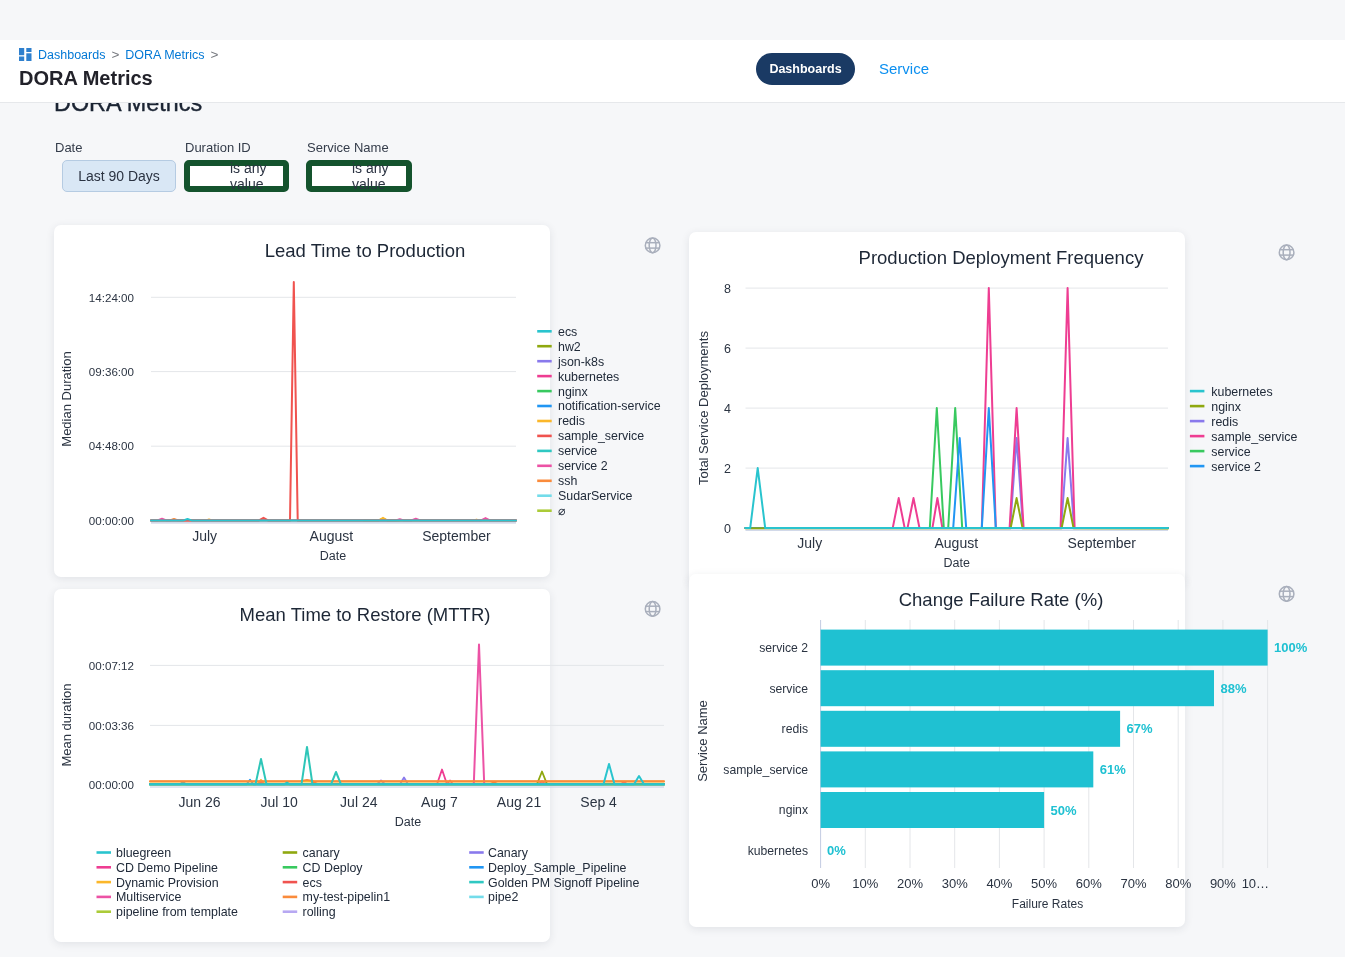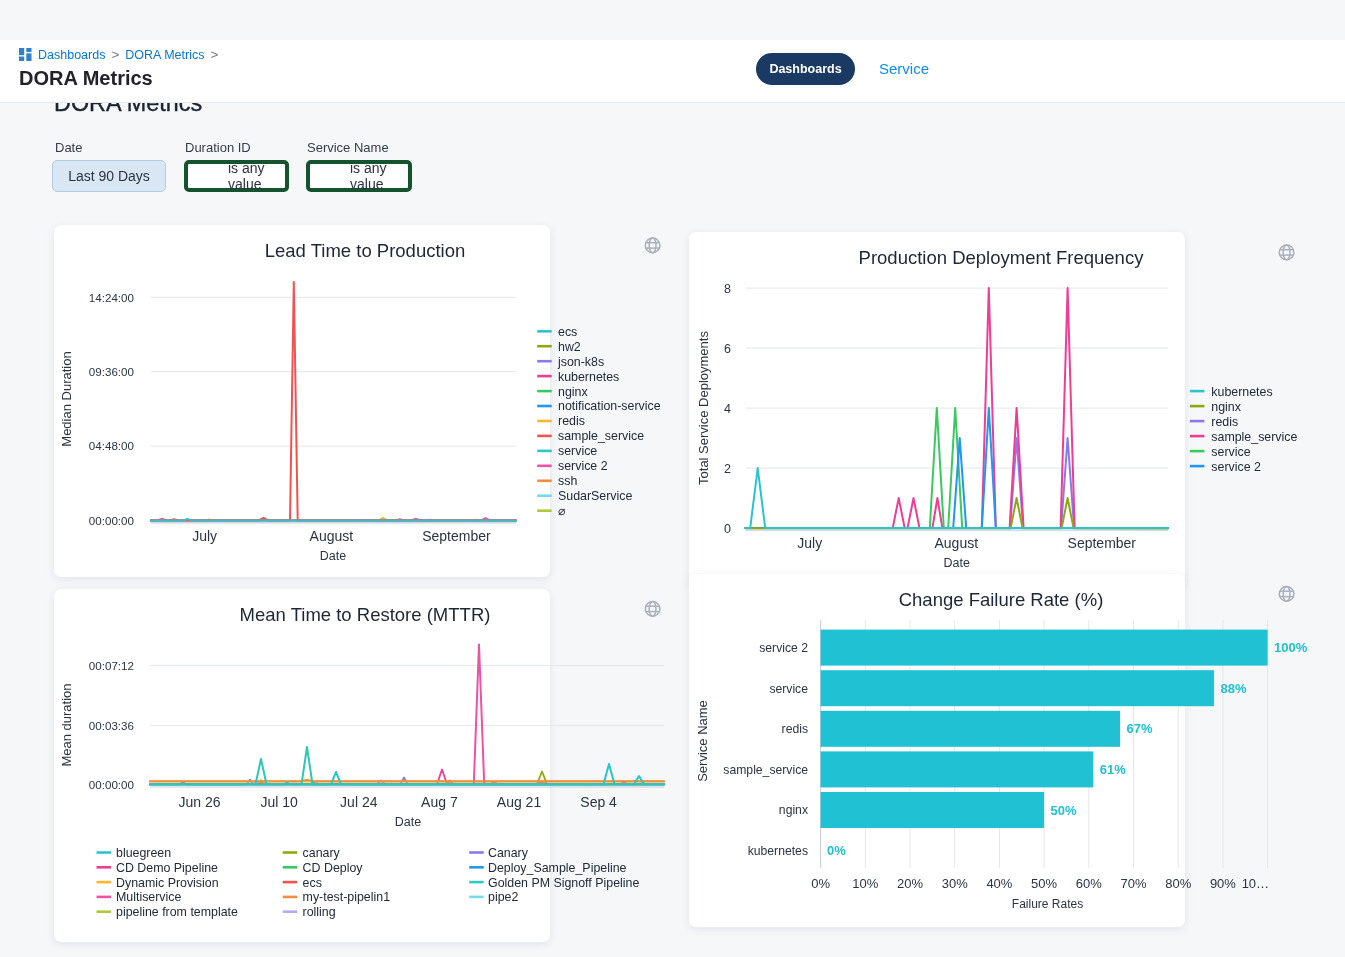--- a/index.html
+++ b/index.html
@@ -17,22 +17,22 @@
     background:#1a3a64; border-radius:16px; color:#fff; font-size:12.5px; font-weight:700;
     display:flex; align-items:center; justify-content:center; }
   .folders { position:absolute; left:879px; top:20px; font-size:15px; color:#0b8ff0;
     font-weight:400; }
   h1.main { position:absolute; left:54px; top:90px; font-size:23.4px; font-weight:400;
     color:#1b2433; -webkit-text-stroke:0.4px #1b2433; }
   .flabel { position:absolute; font-size:13px; color:#343c4a; }
   .fbtn { position:absolute; top:160px; height:32px; border-radius:5px;
     font-size:14px; color:#2b3342; display:flex; align-items:center;
     justify-content:center; font-weight:500; }
-  .fbtn.date { left:52px; width:114px; background:#d9e7f5; border:1px solid #b5cbe2; }
-  .fbtn.plain { background:#fff; border:4px solid #14532d;padding-left:40px; }
+  .fbtn.date { left:62px; width:114px; background:#d9e7f5; border:1px solid #b5cbe2; }
+  .fbtn.plain { background:#fff; border:6px solid #14532d;padding-left:40px; }
   .card { position:absolute; width:496px; height:352.5px; background:#fff;
     border-radius:7px; box-shadow:0 2px 8px rgba(40,48,70,0.10);text-align:center; }
 </style>
 </head>
 <body>
 <div class="hdr">
   <div class="crumbs">
     <svg width="13" height="13" viewBox="0 0 13 13">
       <rect x="0" y="0" width="5.2" height="7.2" fill="#2f80ce"></rect>
       <rect x="7.3" y="0" width="5.2" height="4" fill="#2f80ce"></rect>

